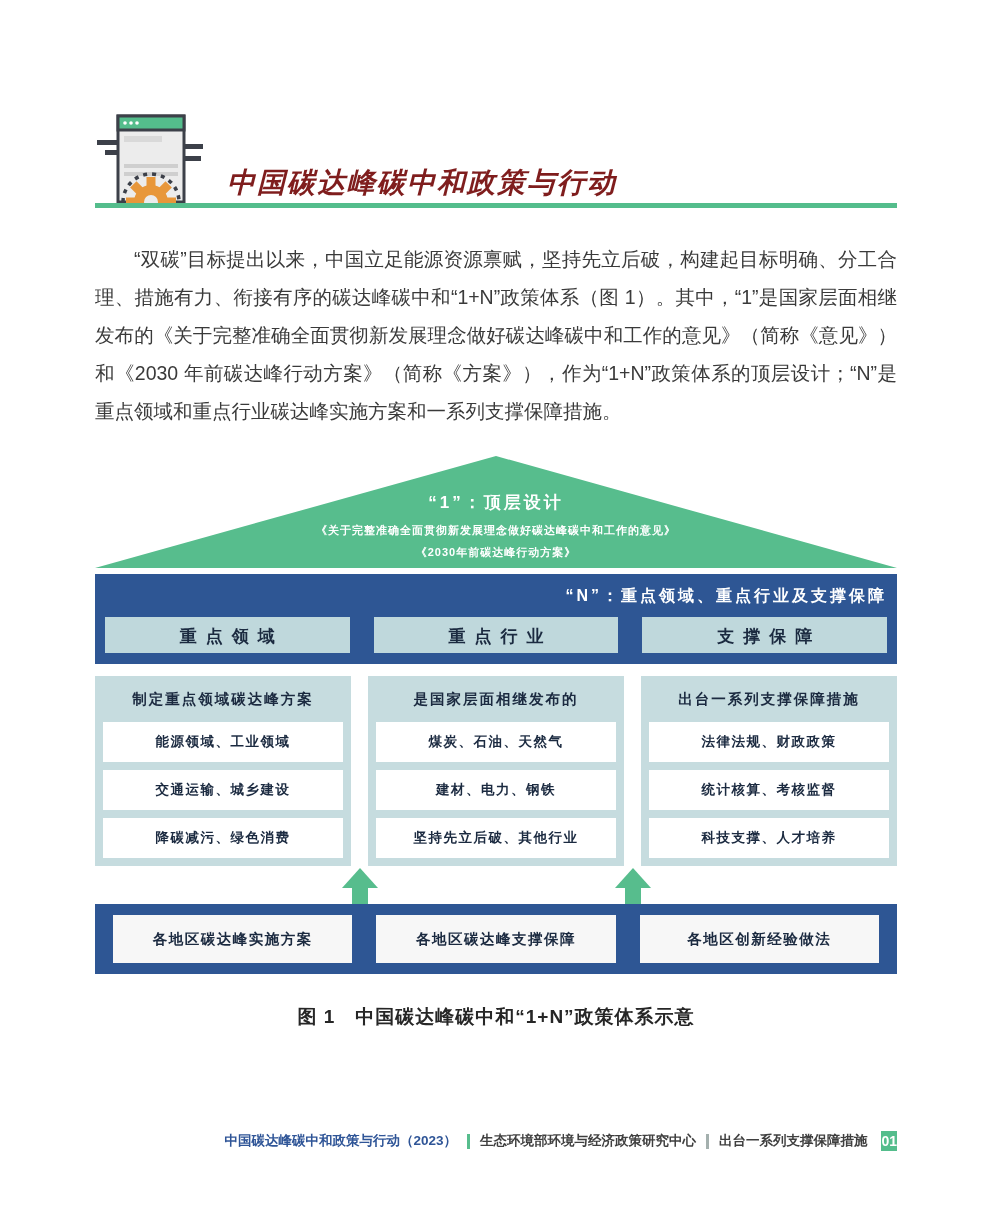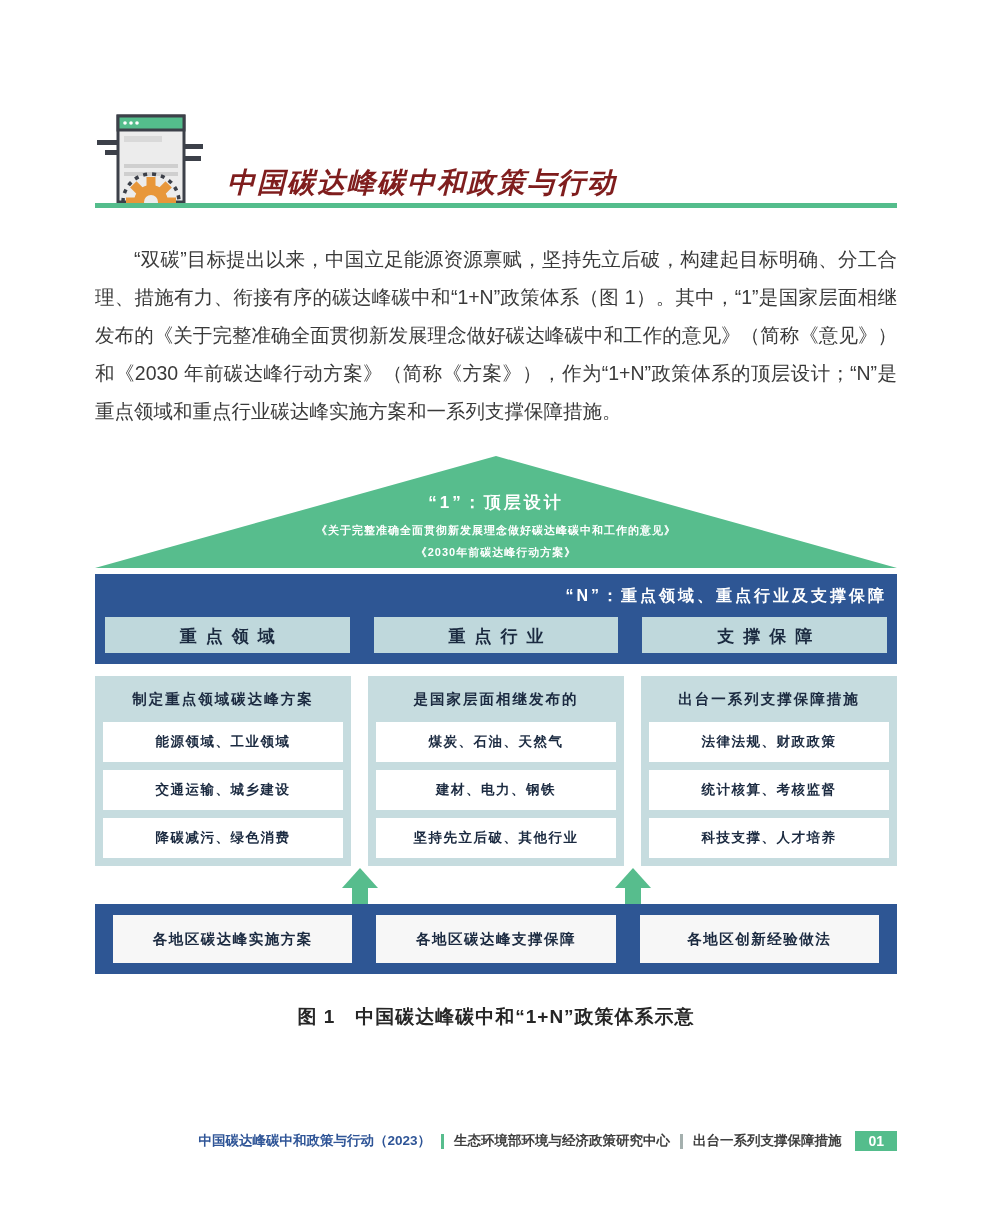--- a/index.html
+++ b/index.html
@@ -101,21 +101,21 @@
     position: absolute; top: 1131px; left: 95px; width: 802px;
     display: flex; align-items: center; justify-content: flex-end; gap: 10px;
   }
   .footer .doc-title { color: #2f5597; font-weight: bold; font-size: 13.5px; }
   .footer .sep { width: 3px; height: 15px; }
   .footer .sep.green { background: #57bd8d; }
   .footer .sep.gray { background: #a4b0ae; }
   .footer .org { color: #3f3f3f; font-weight: bold; font-size: 13.5px; }
   .page-badge {
     background: #54bd8c; color: #ffffff; font-weight: bold; font-size: 14px;
-    padding: 3px 13px; margin-left: 4px; line-height: 1;
+    padding: 3px 0; margin-left: 4px; line-height: 1;
   }
 </style>
 </head>
 <body>
 
 <div class="page">
   <div class="content">
 
     <div class="hdr">
       <span class="hdr-icon">

